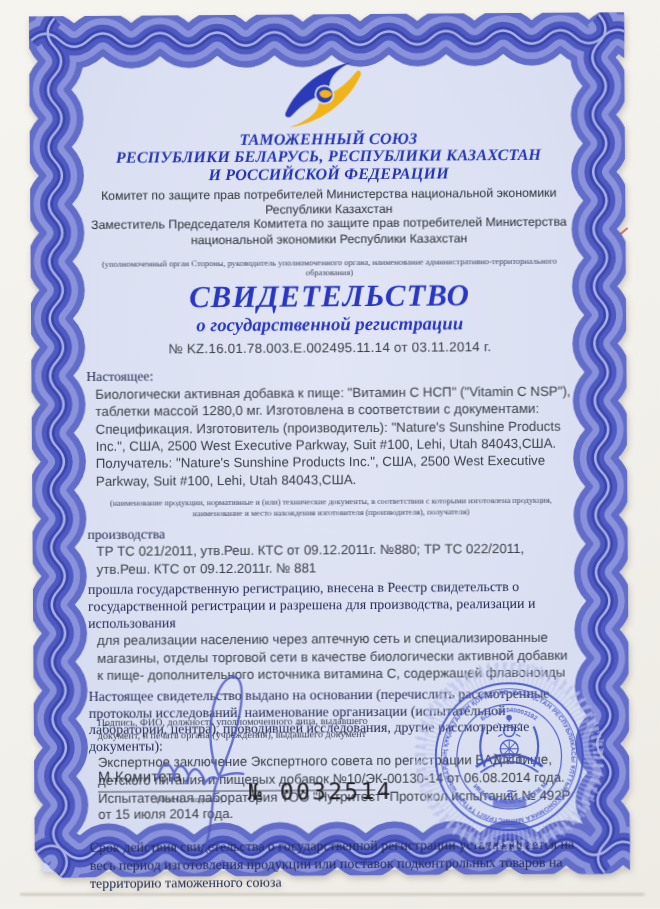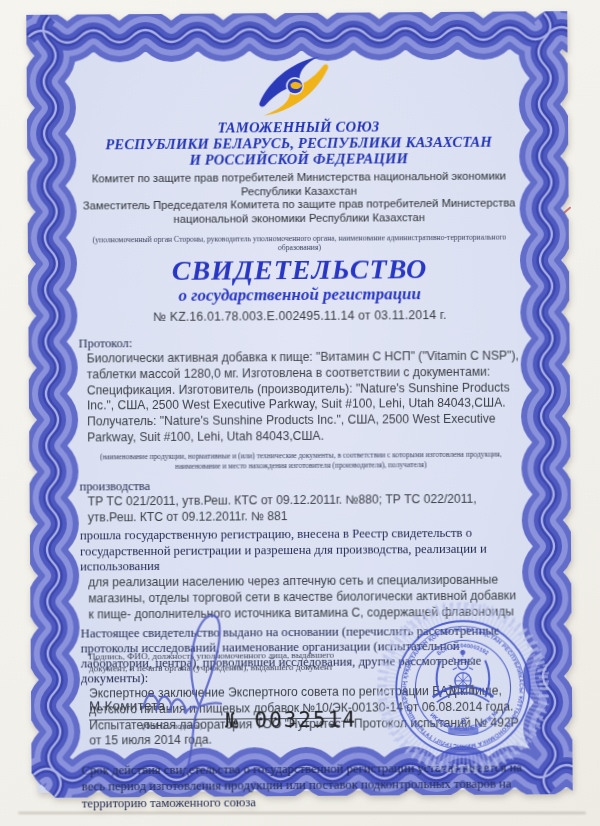--- a/index.html
+++ b/index.html
@@ -128,21 +128,21 @@
         <p>Заместитель Председателя Комитета по защите прав потребителей Министерства национальной экономики Республики Казахстан</p>
       </div>
 
       <div class="cap auth-cap">(уполномоченный орган Стороны, руководитель уполномоченного органа, наименование административно-территориального образования)</div>
 
       <div class="doc-title">СВИДЕТЕЛЬСТВО</div>
       <div class="doc-subtitle">о государственной регистрации</div>
       <div class="doc-number">№ KZ.16.01.78.003.E.002495.11.14   от  03.11.2014 г.</div>
 
       <div class="product">
-        <span class="product-label">Протокол:</span>
+        <span class="product-label">Настоящее:</span>
         <p class="sans-par">Биологически активная добавка к пище: "Витамин С НСП" ("Vitamin C NSP"), таблетки массой 1280,0 мг. Изготовлена в соответствии с документами: Спецификация. Изготовитель (производитель): "Nature's Sunshine Products Inc.", США, 2500 West Executive Parkway, Suit #100, Lehi, Utah 84043,США.  Получатель: "Nature's Sunshine Products Inc.", США, 2500 West Executive Parkway, Suit #100, Lehi, Utah 84043,США.</p>
       </div>
 
       <div class="cap prod-cap">(наименование продукции, нормативные и (или) технические документы, в соответствии с которыми изготовлена продукция, наименование и место нахождения изготовителя (производителя), получателя)</div>
 
       <div class="conforms">
         <span class="product-label">производства</span>
         <p class="sans-par">ТР ТС 021/2011, утв.Реш. КТС от 09.12.2011г. №880; ТР ТС 022/2011, утв.Реш. КТС от 09.12.2011г. № 881</p>
       </div>
 

